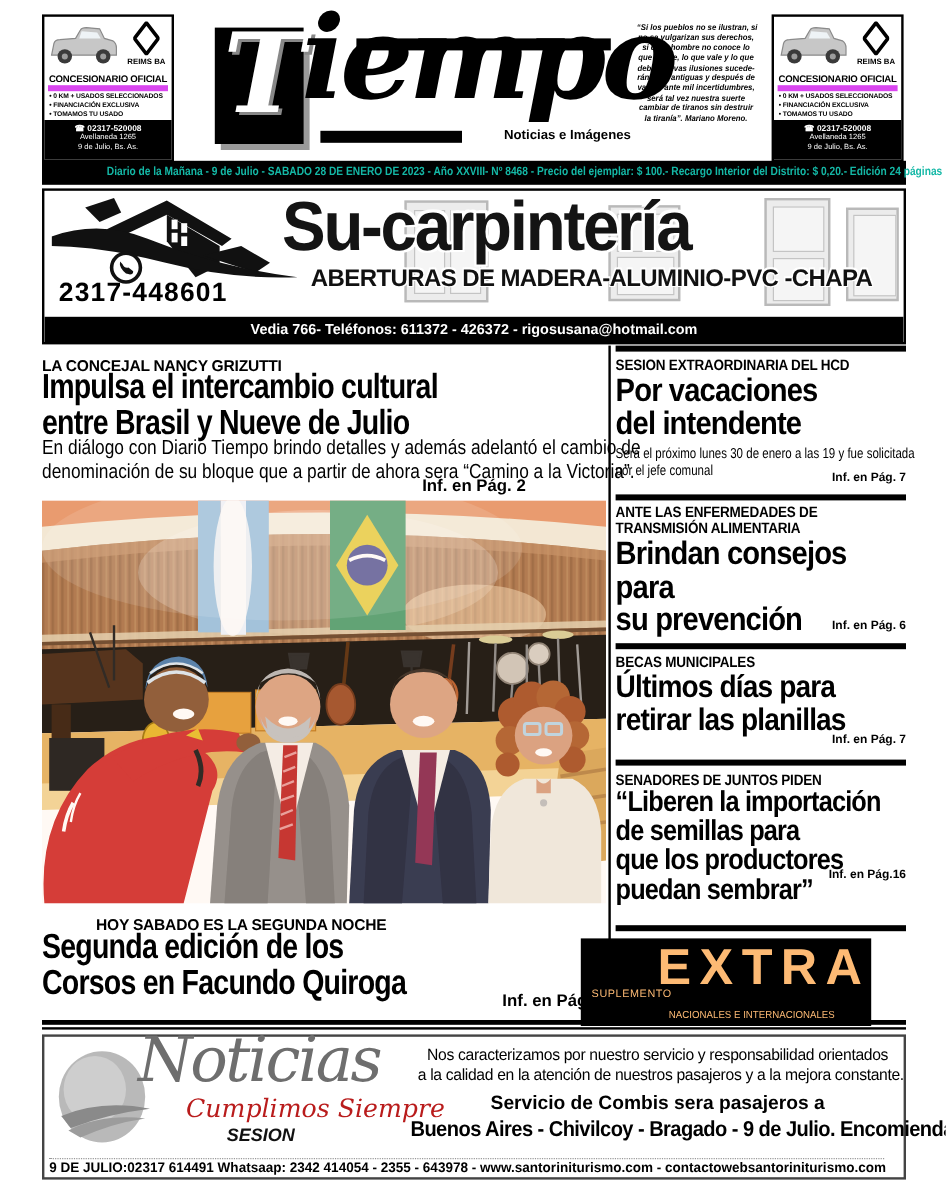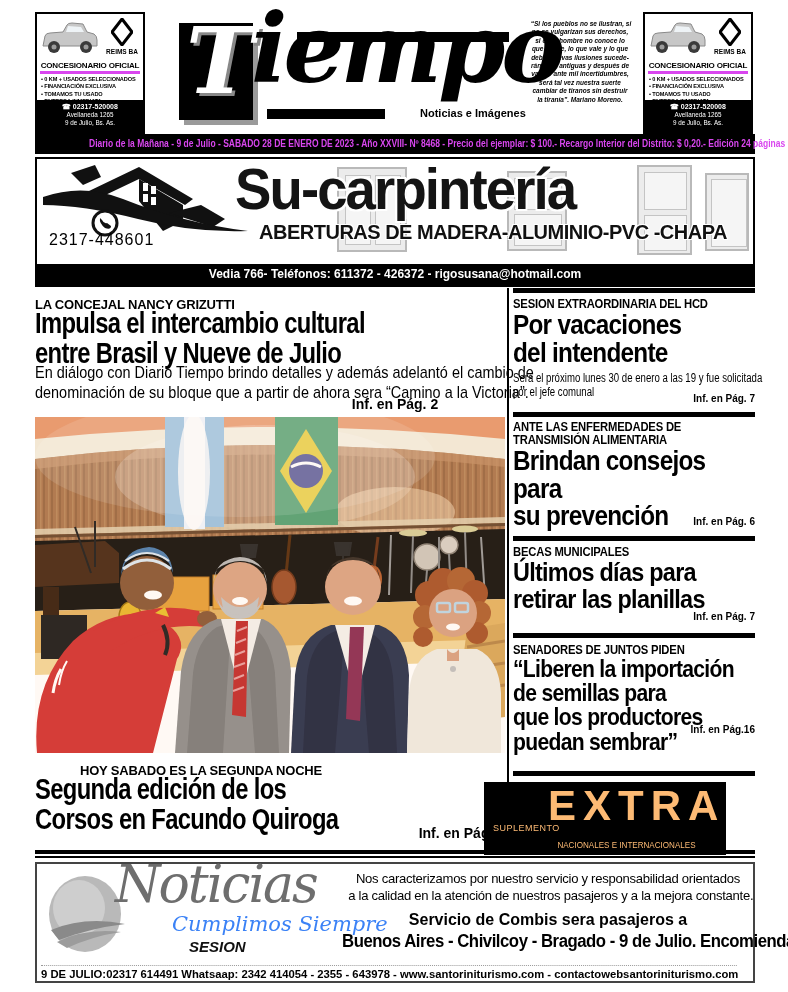--- a/index.html
+++ b/index.html
@@ -3,53 +3,53 @@
 <meta charset="utf-8">
 <style>
   * { margin:0; padding:0; box-sizing:border-box; }
   body { background:#fff; font-family:"Liberation Sans", sans-serif; color:#000; }
   #page { position:relative; width:788px; height:992px; background:#fff; overflow:hidden; }
   .abs { position:absolute; }
 
   
   .reims-ad { width:110px; height:123px; border:2px solid #000; background:#fff; }
   .reims-top { position:relative; height:47px; }
-  .reims-title { font-size:8px; font-weight:bold; text-align:center; border-bottom:3px solid #d946ef; padding-bottom:1px; margin:0 3px; letter-spacing:-0.2px; }
+  .reims-title { font-size:8px; font-weight:bold; text-align:center; border-bottom:5px solid #d946ef; padding-bottom:1px; margin:0 3px; letter-spacing:-0.2px; }
   .reims-bullets { padding:2px 3px 0 4px; }
   .reims-bullets div { font-size:5.6px; font-weight:bold; line-height:1.32; white-space:nowrap; letter-spacing:-0.1px; }
   .reims-black { position:absolute; bottom:0; left:0; right:0; height:33px; background:#000; color:#fff; text-align:center; padding-top:3px; }
   .reims-phone { font-size:7px; font-weight:bold; }
   .reims-addr { font-size:6.3px; line-height:1.3; }
   .reims-brand { font-size:6.5px; font-weight:bold; text-align:center; margin-top:1px; }
 
   
   .masthead { left:155px; top:14px; width:375px; height:118px; }
   .t-box { position:absolute; left:24px; top:9px; width:74px; height:97px; background:#000; box-shadow:5px 5px 0 #9a9a9a; }
   .t-letter { position:absolute; left:7px; top:-16px; font-family:"DejaVu Serif", serif; font-style:italic; font-weight:bold; font-size:92px; color:#fff; text-shadow:3px 3px 0 #888; }
   .iempo { position:absolute; left:96px; top:-22px; font-family:"DejaVu Serif", serif; font-style:italic; font-weight:bold; font-size:96px; letter-spacing:-4px; color:#000; }
   .mast-bar-top { position:absolute; left:142px; top:18px; width:212px; height:10px; background:#000; }
   .mast-bar-bottom { position:absolute; left:112px; top:95px; width:118px; height:10px; background:#000; }
   .mast-tagline { position:absolute; left:265px; top:93px; font-size:11px; font-weight:bold; white-space:nowrap; }
 
   .quote-box { left:527px; top:20px; width:106px; text-align:center; }
   .quote-box div { font-size:7px; font-weight:bold; font-style:italic; line-height:1.2; white-space:nowrap; transform:scaleX(0.93); transform-origin:center; }
 
   
-  .date-strip { left:35px; top:134px; width:720px; height:20px; background:#000; color:#d946ef; text-align:center; }
+  .date-strip { left:35px; top:134px; width:720px; height:20px; background:#000; color:#14b8a6; text-align:center; }
   .date-strip div { font-size:10px; font-weight:bold; line-height:20px; white-space:nowrap; transform:scaleX(0.85); transform-origin:center; }
 
   
   .carp-ad { left:35px; top:157px; width:720px; height:130px; border:2px solid #000; background:#fff; overflow:hidden; }
   .carp-bg-win { position:absolute; border:2px solid #b9b9b9; background:#ececec; }
   .carp-bg-win .pane { position:absolute; border:1px solid #c4c4c4; background:#f5f5f5; }
   .carp-title { position:absolute; left:198px; top:-4px; width:518px; font-size:58px; font-weight:bold; letter-spacing:-2px; color:#141414; white-space:nowrap; transform:scaleX(0.94); transform-origin:left;
     text-shadow:-2px -2px 0 #fff, 2px -2px 0 #fff, -2px 2px 0 #fff, 2px 2px 0 #fff; }
   .carp-sub { position:absolute; left:200px; top:62px; width:512px; text-align:center; font-size:20px; font-weight:bold; letter-spacing:-0.5px; color:#111; white-space:nowrap;
     text-shadow:-1px -1px 0 #fff, 1px -1px 0 #fff, -1px 1px 0 #fff, 1px 1px 0 #fff; }
-  .carp-phone { position:absolute; left:12px; top:72px; font-size:16px; font-weight:normal; letter-spacing:1px; }
+  .carp-phone { position:absolute; left:12px; top:72px; font-size:22px; font-weight:bold; letter-spacing:1px; }
   .carp-footer { position:absolute; left:0; bottom:0; width:100%; height:21px; background:#000; color:#fff; text-align:center; }
   .carp-footer div { font-size:12px; font-weight:bold; line-height:20px; }
 
   
   .col-divider { left:507px; top:288px; width:2px; height:567px; background:#000; }
   .kicker { font-weight:bold; font-size:13px; letter-spacing:-0.2px; white-space:nowrap; transform-origin:left top; }
   .headline { font-weight:bold; letter-spacing:-0.8px; line-height:1.02; white-space:nowrap; transform-origin:left top; }
   .pageref { font-weight:bold; font-size:14px; text-align:right; }
   .rule { background:#000; height:5px; }
   .deck { transform-origin:left top; }
@@ -77,21 +77,21 @@
   .extra-sup { position:absolute; left:9px; top:41px; font-size:9px; letter-spacing:0.5px; }
   .extra-sub { position:absolute; left:50px; top:58px; width:185px; font-size:8.5px; text-align:center; white-space:nowrap; transform:scaleX(0.95); transform-origin:center; }
 
   
   .dbl-rule-a { left:35px; top:850px; width:720px; height:4px; background:#000; }
   .dbl-rule-b { left:35px; top:856px; width:720px; height:2px; background:#000; }
 
   
   .sant-ad { left:35px; top:862px; width:720px; height:121px; border:2px solid #444; background:#fff; }
   .sant-logo-text { position:absolute; left:78px; top:-10px; font-family:"DejaVu Serif", serif; font-style:italic; font-size:52px; color:#6e6e6e; letter-spacing:-2px; }
-  .sant-slogan { position:absolute; left:135px; top:48px; font-family:"DejaVu Serif", serif; font-style:italic; font-size:21px; color:#3b82f6; }
+  .sant-slogan { position:absolute; left:118px; top:48px; font-family:"DejaVu Serif", serif; font-style:italic; font-size:21px; color:#b91c1c; }
   .sant-turismo { position:absolute; left:152px; top:74px; font-size:15px; font-weight:bold; font-style:italic; color:#111; }
   .sant-desc { position:absolute; left:305px; top:7px; width:412px; text-align:center; font-size:13.5px; line-height:1.25; letter-spacing:-0.3px; }
   .sant-desc div { white-space:nowrap; transform:scaleX(0.97); transform-origin:center; }
   .sant-svc1 { position:absolute; left:305px; top:47px; width:412px; text-align:center; font-size:16px; font-weight:bold; }
   .sant-svc2 { position:absolute; left:290px; top:67px; width:430px; text-align:center; font-size:18px; font-weight:bold; white-space:nowrap; transform:scaleX(0.93); transform-origin:center; letter-spacing:-0.5px; }
   .sant-contact { position:absolute; left:4px; bottom:1px; width:710px; border-top:1px dotted #999; padding-top:2px; font-size:11.5px; font-weight:bold; white-space:nowrap; transform:scaleX(0.98); transform-origin:left; }
 </style>
 </head>
 <body>
 

